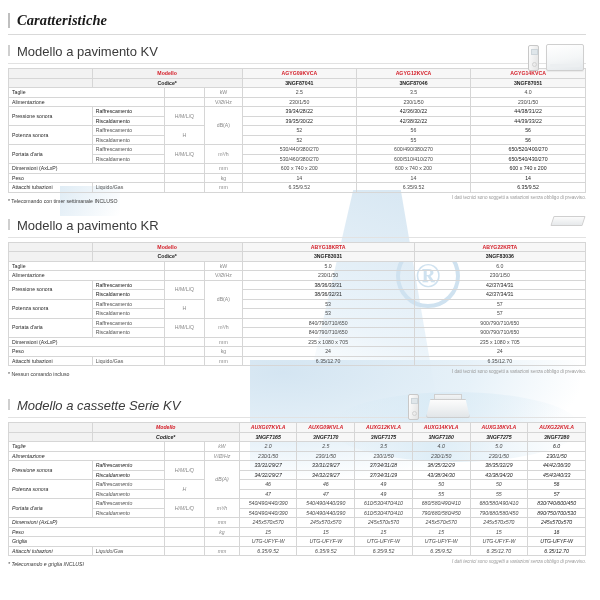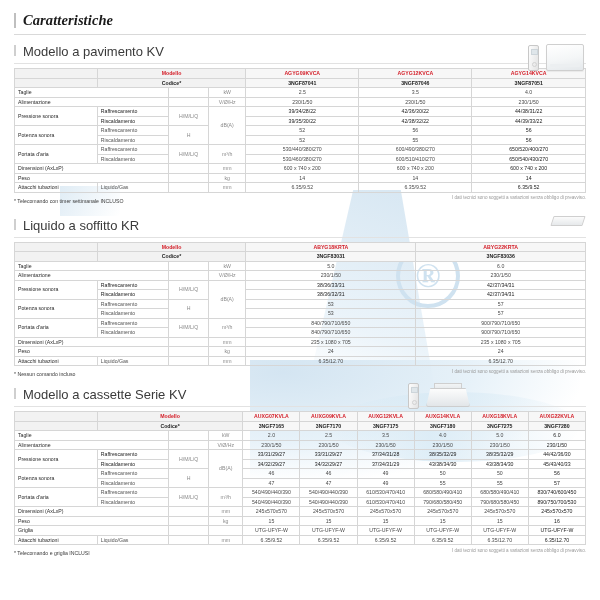--- a/index.html
+++ b/index.html
@@ -37,21 +37,21 @@
     left:330px;top:392px;width:250px;height:70px;
     background:linear-gradient(90deg,rgba(255,255,255,0),#d8eaf5 40%,rgba(255,255,255,0));
     border-radius:50%;opacity:.8;
   }
   .swoosh4{
     left:60px;top:186px;width:60px;height:30px;
     background:linear-gradient(120deg,#dceaf4,rgba(255,255,255,0));
     opacity:.9;
   }
 
-  .content{position:relative;z-index:2;padding:12px 14px 0 14px;box-sizing:border-box;}
+  .content{position:relative;z-index:2;padding:12px 14px 0 8px;box-sizing:border-box;}
 
   
   .title-wrap{display:flex;align-items:center;border-bottom:1px solid #d9d9d9;padding-bottom:5px;margin-bottom:9px;}
   .title-bar{width:2px;height:15px;background:#bfbfbf;margin-right:7px;}
   h1.title{
     font-size:14.5px;font-style:italic;font-weight:bold;margin:0;letter-spacing:.1px;
     font-family:"Liberation Serif",serif;color:#1a1a1a;
   }
 
   .sec{position:relative;margin-bottom:6px;}
@@ -265,21 +265,21 @@
         <div class="disc">I dati tecnici sono soggetti a variazioni senza obbligo di preavviso.</div>
       </div>
     </div>
 
     <div class="sec" style="margin-top:14px;">
       <div class="prods" style="top:-2px;">
         <div class="ceil-unit"></div>
       </div>
       <div class="sec-head">
         <div class="sec-bar"></div>
-        <p class="sec-title">Liquido a soffitto KR</p>
+        <p class="sec-title">Modello a pavimento KR</p>
       </div>
 
       <table class="spec">
         <colgroup>
           <col style="width:14.5%">
             <col style="width:12.5%">
             <col style="width:7%">
             <col style="width:6.5%">
           <col style="width:29.8%">
             <col style="width:29.7%">
@@ -373,21 +373,21 @@
           </tr>
         </tbody>
       </table>
 
       <div class="note-row">
         <div class="note">* Nessun comando incluso</div>
         <div class="disc">I dati tecnici sono soggetti a variazioni senza obbligo di preavviso.</div>
       </div>
     </div>
 
-    <div class="sec" style="margin-top:10px;">
+    <div class="sec" style="margin-top:21px;font-style:italic;">
       <div class="prods" style="right:118px;top:-4px;">
         <div class="remote"></div>
         <div class="cass-unit">
           <div class="top"></div>
             <div class="body"></div>
         </div>
       </div>
       <div class="sec-head">
         <div class="sec-bar"></div>
         <p class="sec-title">Modello a cassette Serie KV</p>

